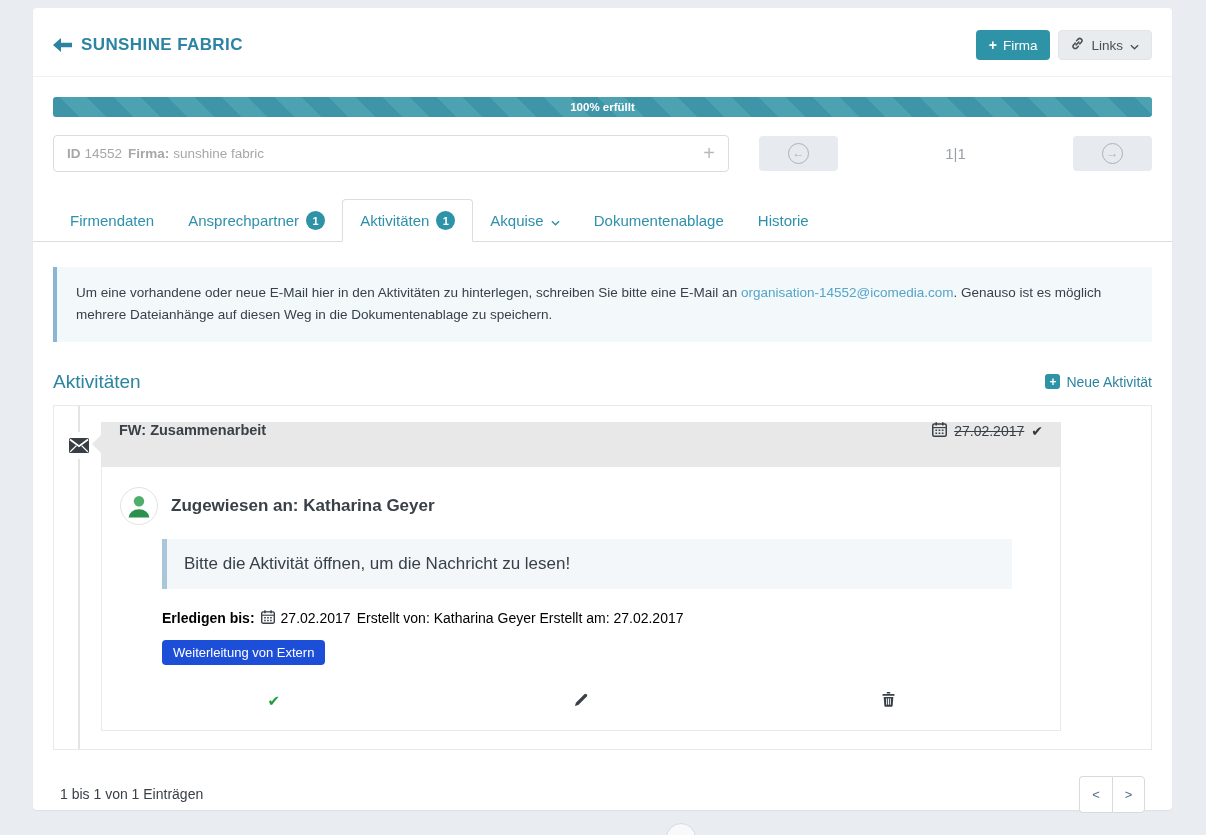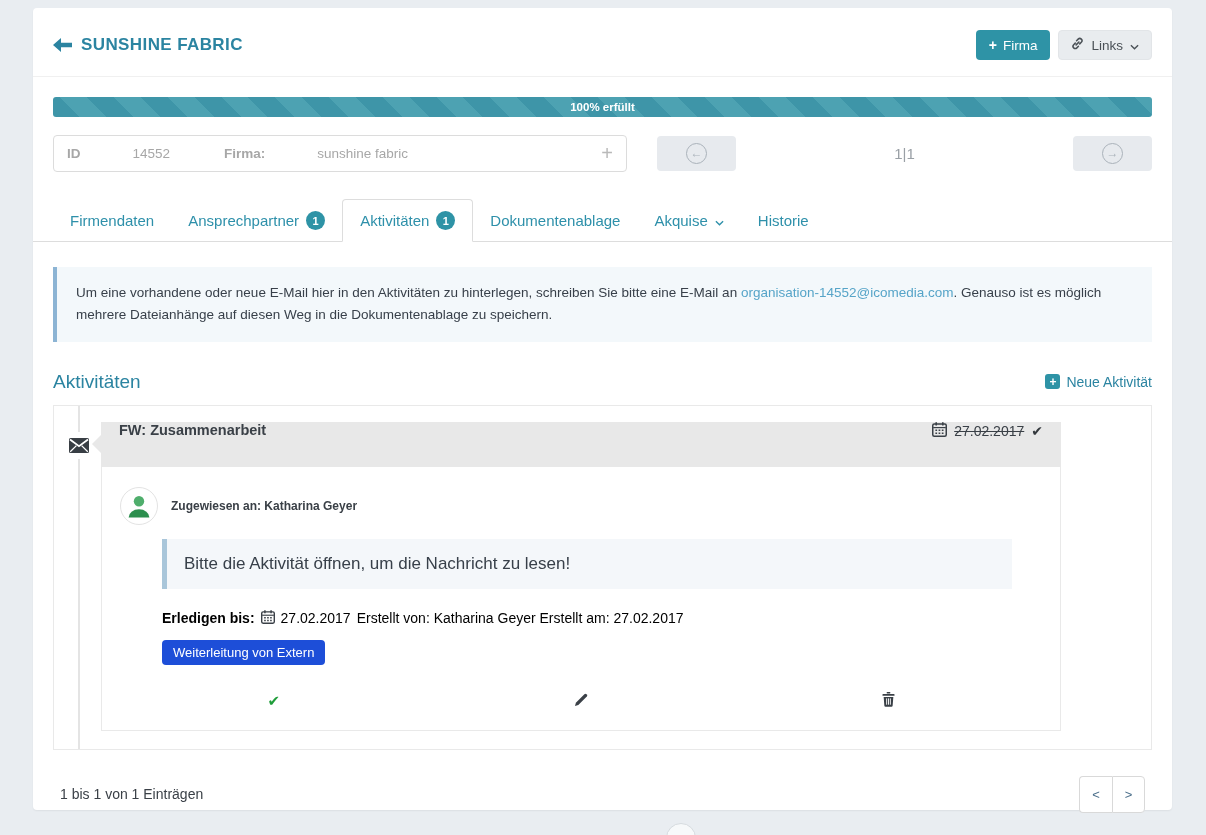--- a/index.html
+++ b/index.html
@@ -44,23 +44,23 @@
   
   .progress {
     margin: 20px 20px 0; height: 20px; border-radius: 3px;
     background: repeating-linear-gradient(45deg, #3e95a8 0 19px, #4da2b2 19px 38px);
     display: flex; align-items: center; justify-content: center;
   }
   .progress span { color: #fff; font-size: 11.5px; font-weight: bold; }
   
   .record-row { display: flex; align-items: center; margin: 18px 20px 0; }
   .record-field {
-    width: 574px; height: 37px; border: 1px solid #dcdcdc; border-radius: 4px;
+    width: 676px; height: 37px; border: 1px solid #dcdcdc; border-radius: 4px;
     display: flex; align-items: center; padding: 0 13px;
-    color: #a7a7a7; font-size: 13.5px; background: #fff; cursor: text; gap: 48px;
+    color: #a7a7a7; font-size: 13.5px; background: #fff; cursor: text;
   }
   .record-field b { font-weight: bold; margin-right: 4px; }
   .record-field .val { margin-right: 6px; }
   .field-plus { margin-left: auto; color: #b9b9b9; font-size: 20px; font-weight: 300; cursor: pointer; }
   .record-nav { flex: 1; display: flex; align-items: center; }
   .nav-btn {
     width: 79px; height: 35px; background: #e7eaee; border: none; border-radius: 4px;
     display: flex; align-items: center; justify-content: center; cursor: pointer;
   }
   .nav-btn:first-child { margin-left: 30px; }
@@ -117,21 +117,21 @@
   .card-title { font-weight: bold; font-size: 14.5px; color: #3a4047; }
   .card-date { margin-left: auto; display: flex; align-items: center; gap: 7px; font-size: 14px; color: #3a4047; }
   .strike { text-decoration: line-through; }
   .hdr-check { font-size: 14px; color: #33383d; }
   .card-body { border: 1px solid #e9e9e9; border-top: none; background: #fff; padding: 20px 18px 14px; }
   .assigned-row { display: flex; align-items: center; gap: 13px; }
   .avatar {
     width: 38px; height: 38px; border-radius: 50%; border: 1px solid #e3e3e3;
     display: flex; align-items: center; justify-content: center; background: #fff; flex: none;
   }
-  .assigned-text { font-weight: bold; font-size: 12px; color: #3a4047; }
+  .assigned-text { font-weight: bold; font-size: 17px; color: #3a4047; }
   .quote {
     margin: 14px 0 0 42px; width: 850px;
     background: #f4f7fa; border-left: 5px solid #a9c6da;
     padding: 15px 17px; font-size: 17px; color: #38404a;
   }
   .details { margin: 21px 0 0 42px; display: flex; align-items: center; gap: 6px; font-size: 14px; color: #000000; }
   .details b { font-weight: bold; }
   .tag-row { margin: 13px 0 0 42px; }
   .tag {
     display: inline-block; background: #1d4ed8; color: #fff;
@@ -223,29 +223,29 @@
       </div>
       <div class="tab">
         <span>Ansprechpartner</span>
         <span class="tab-badge">1</span>
       </div>
       <div class="tab active">
         <span>Aktivitäten</span>
         <span class="tab-badge">1</span>
       </div>
       <div class="tab">
-        <span>Dokumentenablage</span>
-      </div>
-      <div class="tab">
         <span>Akquise</span>
         <span>
           <svg width="9" height="6" viewBox="0 0 10 6" fill="none" stroke="#2e90aa" stroke-width="1.5">
               <path d="M1 1 L5 5 L9 1"></path>
             </svg>
         </span>
+      </div>
+      <div class="tab">
+        <span>Dokumentenablage</span>
       </div>
       <div class="tab">
         <span>Historie</span>
       </div>
     </div>
 
     <div class="alert">
       <span>Um eine vorhandene oder neue E-Mail hier in den Aktivitäten zu hinterlegen, schreiben Sie bitte eine E-Mail an </span><a>organisation-14552@icomedia.com</a><span>. Genauso ist es möglich mehrere Dateianhänge auf diesen Weg in die Dokumentenablage zu speichern.</span>
     </div>
 

